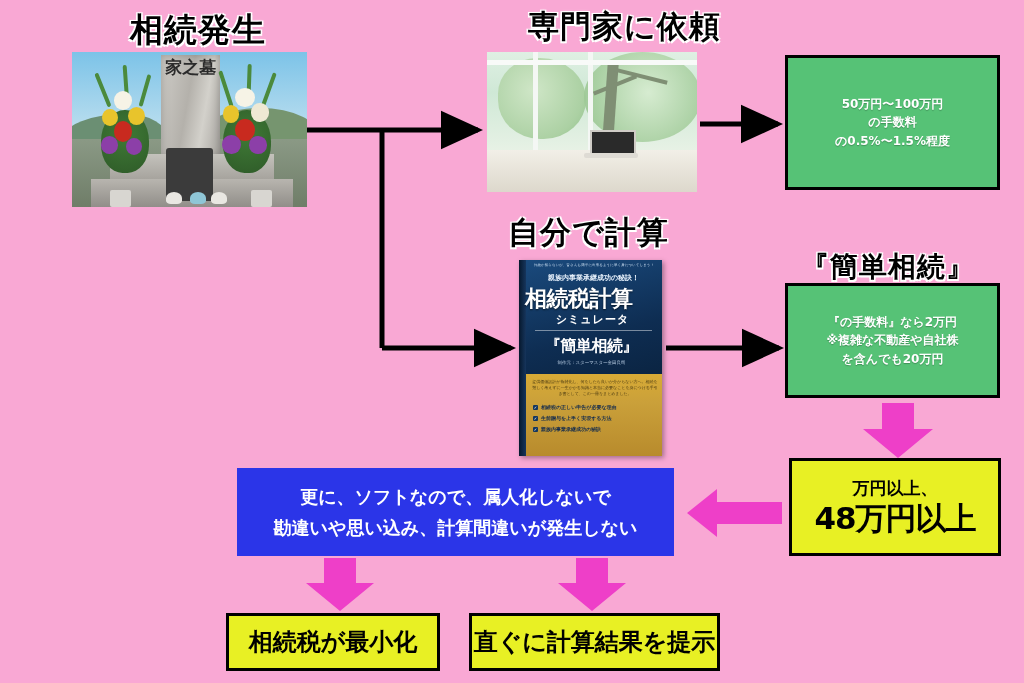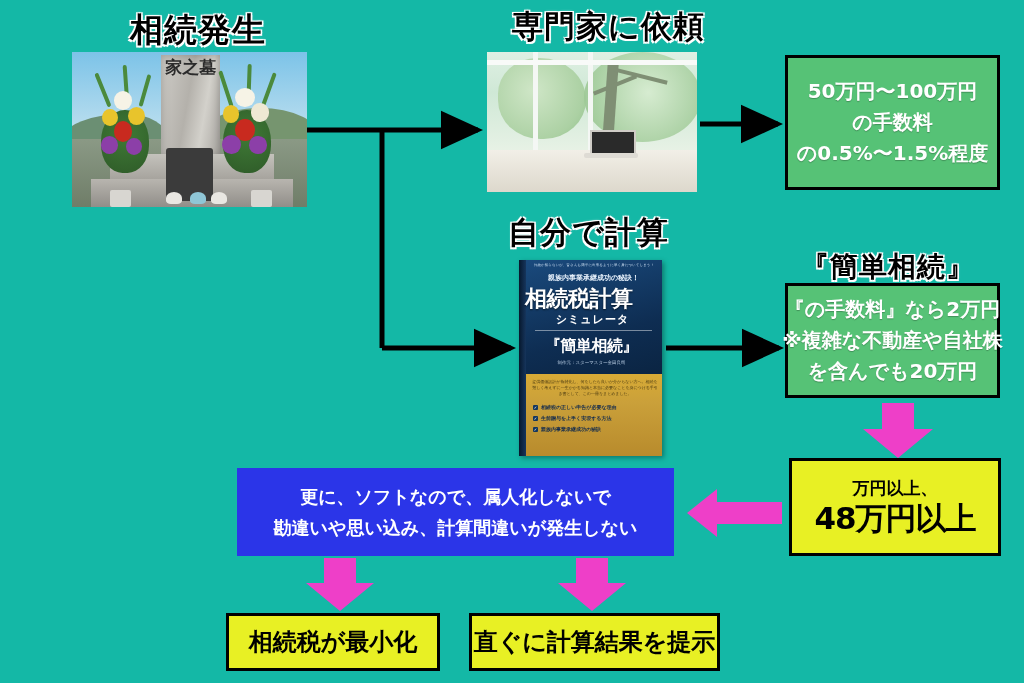--- a/index.html
+++ b/index.html
@@ -11,37 +11,37 @@
     height: 683px;
     background: #5ed9e0;
     font-family: "DejaVu Sans", "Liberation Sans", sans-serif;
     overflow: hidden;
     position: relative;
   }
   #canvas {
     position: relative;
     width: 1024px;
     height: 683px;
-    background: #14b8a6;
+    background: #f9a8d4;
   }
   .abs { position: absolute; }
 
   
   .heading {
     font-weight: bold;
     color: #000;
     letter-spacing: 1px;
     text-shadow:
       -1.5px -1.5px 0 #fff,  1.5px -1.5px 0 #fff,
       -1.5px  1.5px 0 #fff,  1.5px  1.5px 0 #fff,
       0 0 3px #fff;
     white-space: nowrap;
   }
   #heading-inheritance { left: 130px; top: 8px;  font-size: 33px; }
-  #heading-expert      { left: 512px; top: 6px;  font-size: 31px; }
+  #heading-expert      { left: 528px; top: 6px;  font-size: 31px; }
   #heading-self-calc   { left: 508px; top: 212px; font-size: 31px; }
   #heading-kantan      { left: 801px; top: 248px; font-size: 28px; }
 
   
   #photo-grave {
     left: 72px; top: 52px; width: 235px; height: 155px;
     overflow: hidden;
     background: linear-gradient(#a9d8ee 0%, #bfe2f2 38%, #9bb29a 52%, #8f9d86 100%);
   }
   .grave-sky { position:absolute; left:0; top:0; width:100%; height:54%;
@@ -185,21 +185,21 @@
   }
 
   
   .box {
     position:absolute; box-sizing:border-box; border:3px solid #000;
     display:flex; flex-direction:column; align-items:center;
     justify-content:center; text-align:center;
   }
   .box.green { background:#56c276; color:#ffffff; }
   .box.green .line {
-    font-size:20px; font-weight:bold; line-height:1.55;
+    font-size:12px; font-weight:bold; line-height:1.55;
     text-shadow: 0 1px 1px rgba(0,0,0,.25);
     white-space:nowrap;
   }
   #box-fee     { left:785px; top:55px;  width:215px; height:135px; }
   #box-kantan  { left:785px; top:283px; width:215px; height:115px; }
 
   .box.blue { background:#2b35e8; color:#ffffff; border-color:#2b35e8; }
   .box.blue .line {
     font-size:18px; font-weight:bold; line-height:1.75; white-space:nowrap;
   }

